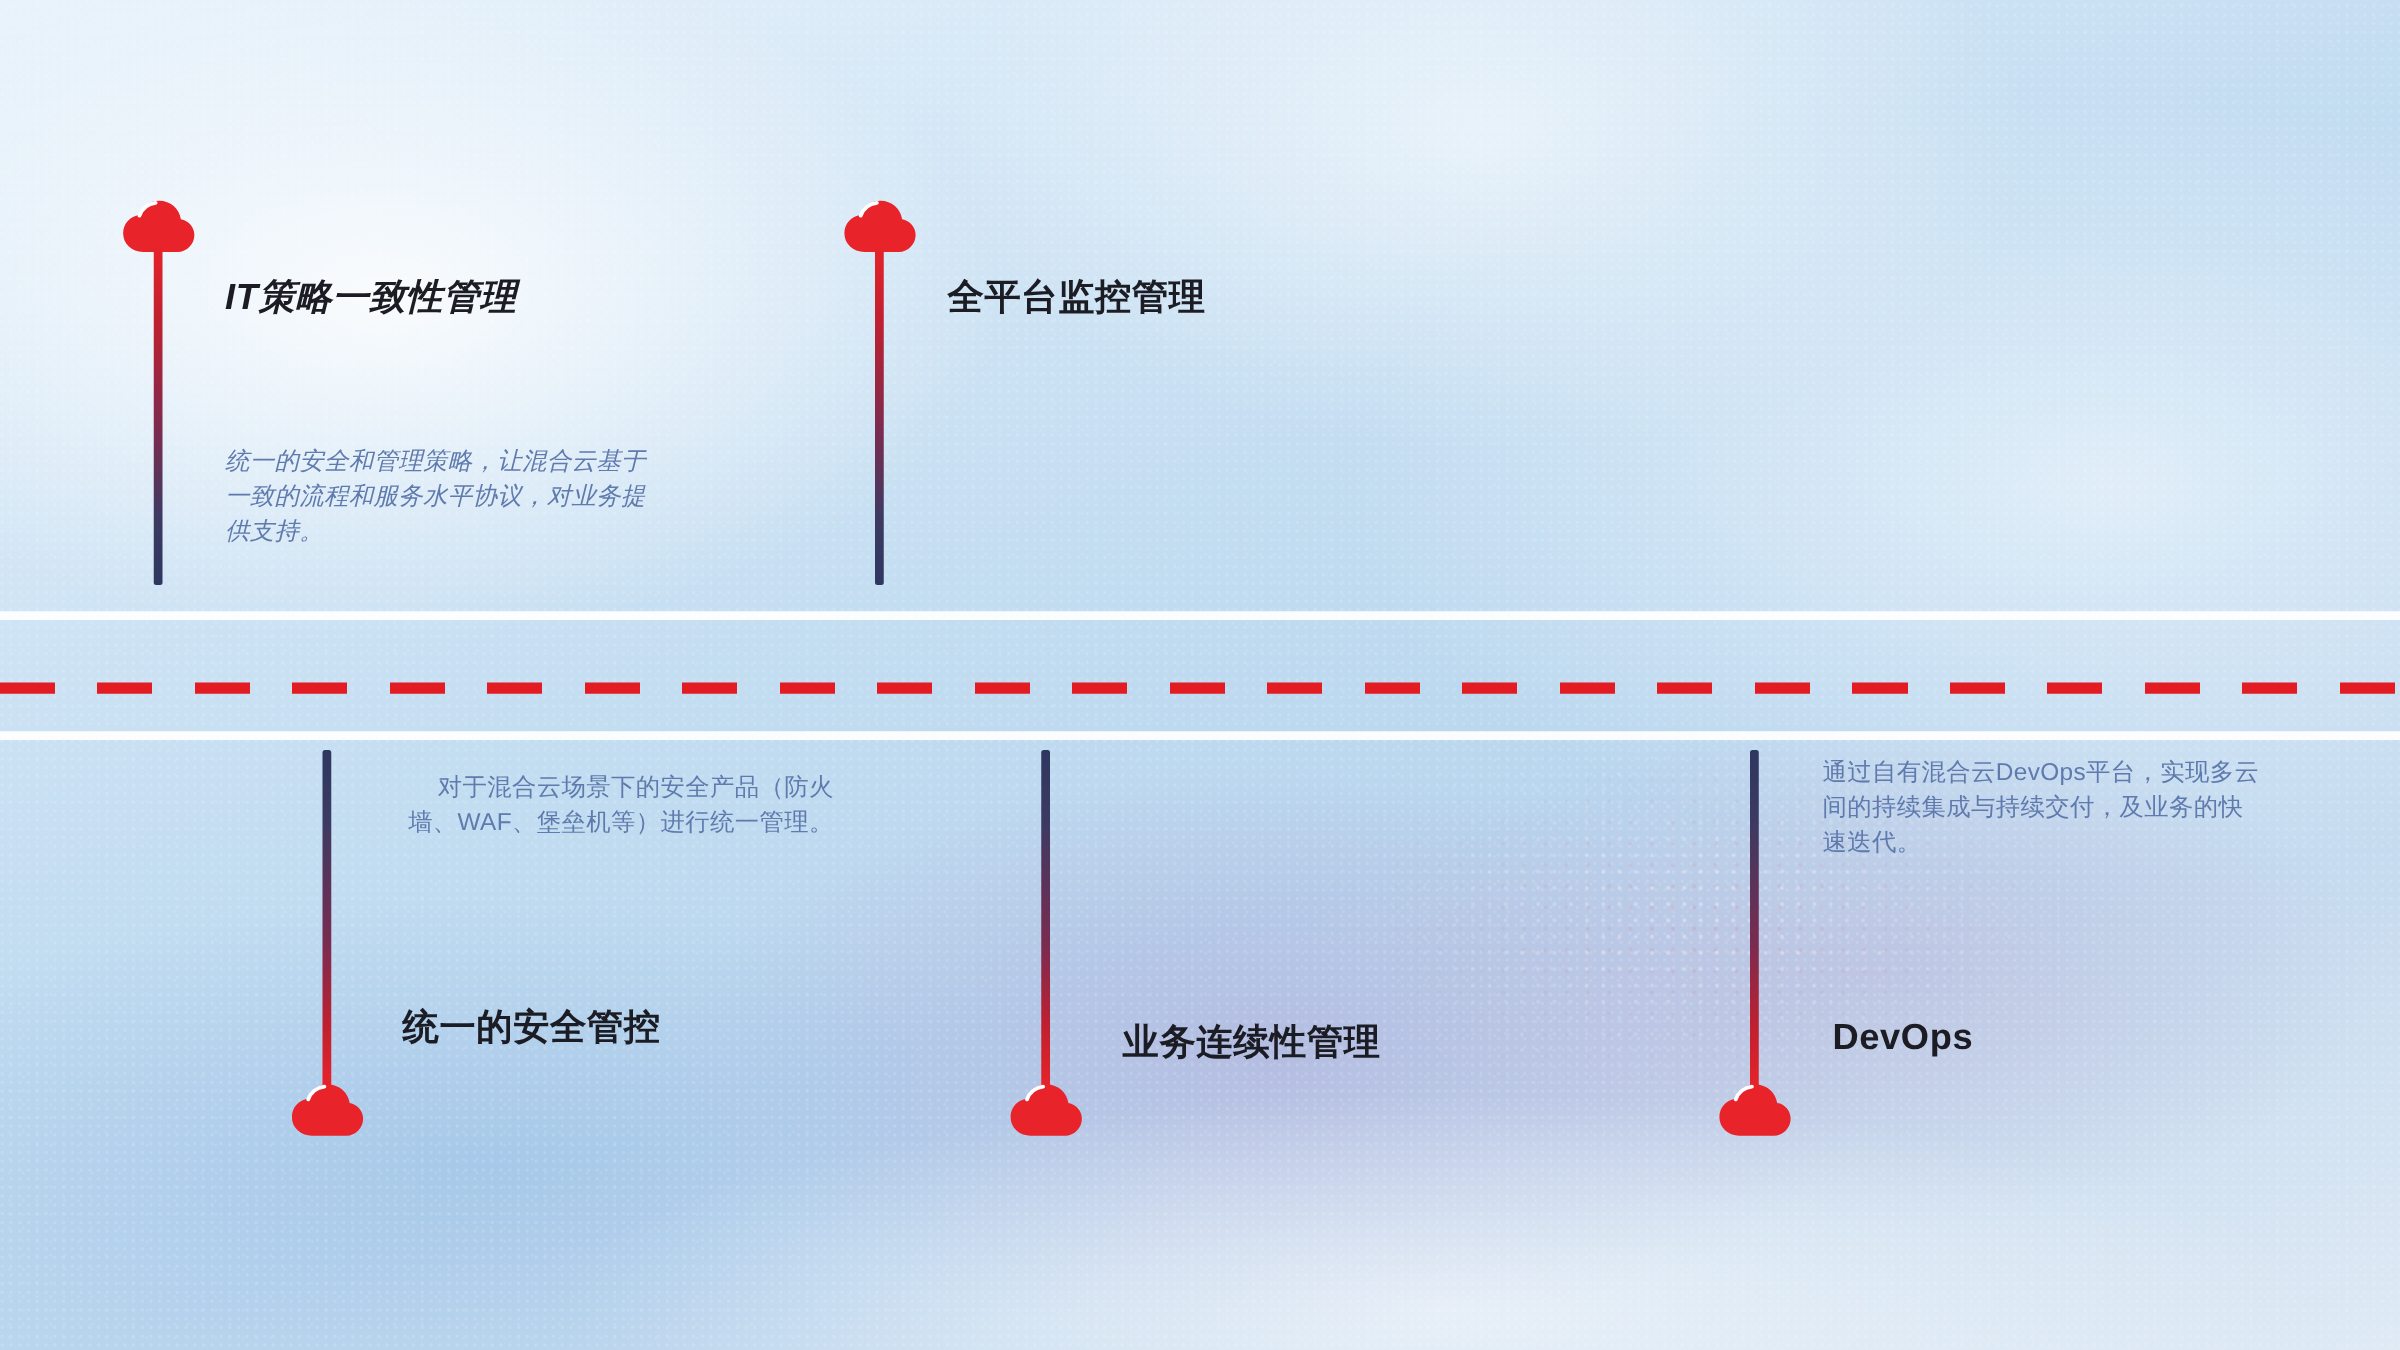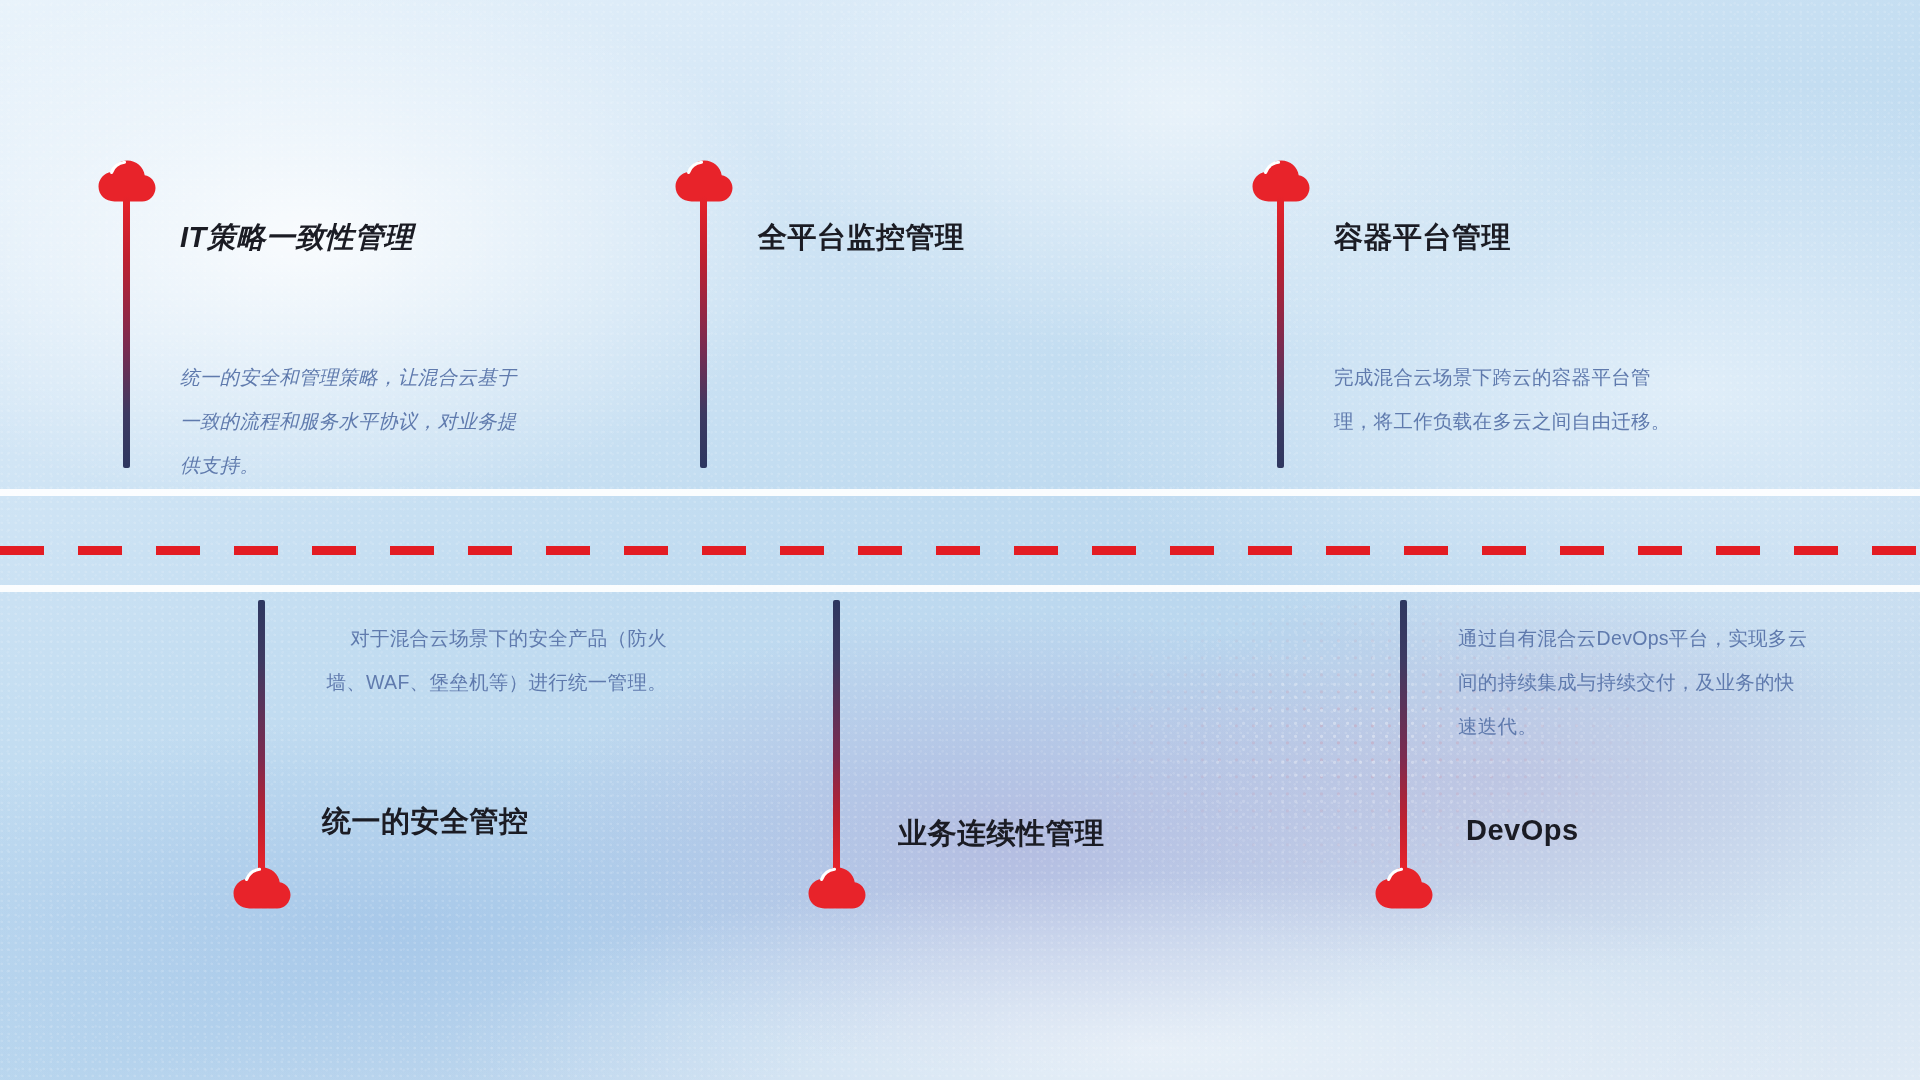--- a/index.html
+++ b/index.html
@@ -76,21 +76,21 @@
   .cloud{position:absolute;width:58px;height:42px;}
   .cloud svg{display:block;width:100%;height:100%;}
 
   .heading{
     position:absolute;
     font-size:29px;font-weight:700;color:#1b1c24;letter-spacing:.5px;
     white-space:nowrap;
   }
   .para{
     position:absolute;
-    font-size:19.5px;line-height:44px;color:#5f7aad;
+    font-size:19.5px;line-height:28px;color:#5f7aad;
     letter-spacing:.3px;
     width:345px;
   }
 </style>
 </head>
 <body>
 
 <div class="bg bg-base"></div>
 <div class="bg bg-glow-1"></div>
 <div class="bg bg-glow-2"></div>
@@ -124,31 +124,20 @@
     <div class="cloud" style="left:45px;top:160px;">
       <svg viewBox="0 0 58 42" xmlns="http://www.w3.org/2000/svg">
         <path d="M16.5 41.5C7.4 41.5 0.5 35.1 0.5 26.6c0-7.6 5.6-13.7 13-14.6C15.6 5 22 0.5 29.4 0.5c8.9 0 16.2 6.4 17.3 14.8 6.2 1.1 10.8 6.3 10.8 12.6 0 7.1-5.9 13.6-13.4 13.6z" fill="#e8232a"></path>
         <path d="M13.6 12.5c1.9-5.4 6.9-9.4 12.9-10.2" fill="none" stroke="#ffffff" stroke-width="3.1" stroke-linecap="round"></path>
       </svg>
     </div>
     <div class="stem stem-top" style="left:70px;top:196px;height:272px;"></div>
     <div class="heading" style="left:128px;top:218px;">全平台监控管理</div>
   </div>
 
-  <div class="col" style="left:1200px;width:640px;">
-    <div class="cloud" style="left:52px;top:160px;">
-      <svg viewBox="0 0 58 42" xmlns="http://www.w3.org/2000/svg">
-        <path d="M16.5 41.5C7.4 41.5 0.5 35.1 0.5 26.6c0-7.6 5.6-13.7 13-14.6C15.6 5 22 0.5 29.4 0.5c8.9 0 16.2 6.4 17.3 14.8 6.2 1.1 10.8 6.3 10.8 12.6 0 7.1-5.9 13.6-13.4 13.6z" fill="#e8232a"></path>
-        <path d="M13.6 12.5c1.9-5.4 6.9-9.4 12.9-10.2" fill="none" stroke="#ffffff" stroke-width="3.1" stroke-linecap="round"></path>
-      </svg>
-    </div>
-    <div class="stem stem-top" style="left:77px;top:196px;height:272px;"></div>
-    <div class="heading" style="left:134px;top:218px;">容器平台管理</div>
-    <div class="para" style="left:134px;top:355px;">完成混合云场景下跨云的容器平台管理，将工作负载在多云之间自由迁移。</div>
-  </div>
 </div>
 
 <div class="row row-bottom">
 
   <div class="col" style="left:0;width:620px;text-align:right;">
     <div class="stem stem-bottom" style="left:258px;top:8px;height:270px;"></div>
     <div class="cloud" style="left:233px;top:275px;">
       <svg viewBox="0 0 58 42" xmlns="http://www.w3.org/2000/svg">
         <path d="M16.5 41.5C7.4 41.5 0.5 35.1 0.5 26.6c0-7.6 5.6-13.7 13-14.6C15.6 5 22 0.5 29.4 0.5c8.9 0 16.2 6.4 17.3 14.8 6.2 1.1 10.8 6.3 10.8 12.6 0 7.1-5.9 13.6-13.4 13.6z" fill="#e8232a"></path>
         <path d="M13.6 12.5c1.9-5.4 6.9-9.4 12.9-10.2" fill="none" stroke="#ffffff" stroke-width="3.1" stroke-linecap="round"></path>
@@ -170,16 +159,16 @@
   </div>
 
   <div class="col" style="left:1200px;width:720px;">
     <div class="stem stem-bottom" style="left:200px;top:8px;height:270px;"></div>
     <div class="cloud" style="left:175px;top:275px;">
       <svg viewBox="0 0 58 42" xmlns="http://www.w3.org/2000/svg">
         <path d="M16.5 41.5C7.4 41.5 0.5 35.1 0.5 26.6c0-7.6 5.6-13.7 13-14.6C15.6 5 22 0.5 29.4 0.5c8.9 0 16.2 6.4 17.3 14.8 6.2 1.1 10.8 6.3 10.8 12.6 0 7.1-5.9 13.6-13.4 13.6z" fill="#e8232a"></path>
         <path d="M13.6 12.5c1.9-5.4 6.9-9.4 12.9-10.2" fill="none" stroke="#ffffff" stroke-width="3.1" stroke-linecap="round"></path>
       </svg>
     </div>
-    <div class="para" style="left:258px;top:24px;width:352px;">通过自有混合云DevOps平台，实现多云间的持续集成与持续交付，及业务的快速迭代。</div>
+    <div class="para" style="left:258px;top:12px;width:352px;">通过自有混合云DevOps平台，实现多云间的持续集成与持续交付，及业务的快速迭代。</div>
     <div class="heading" style="left:266px;top:222px;">DevOps</div>
   </div>
 </div>
 
 </body></html>

